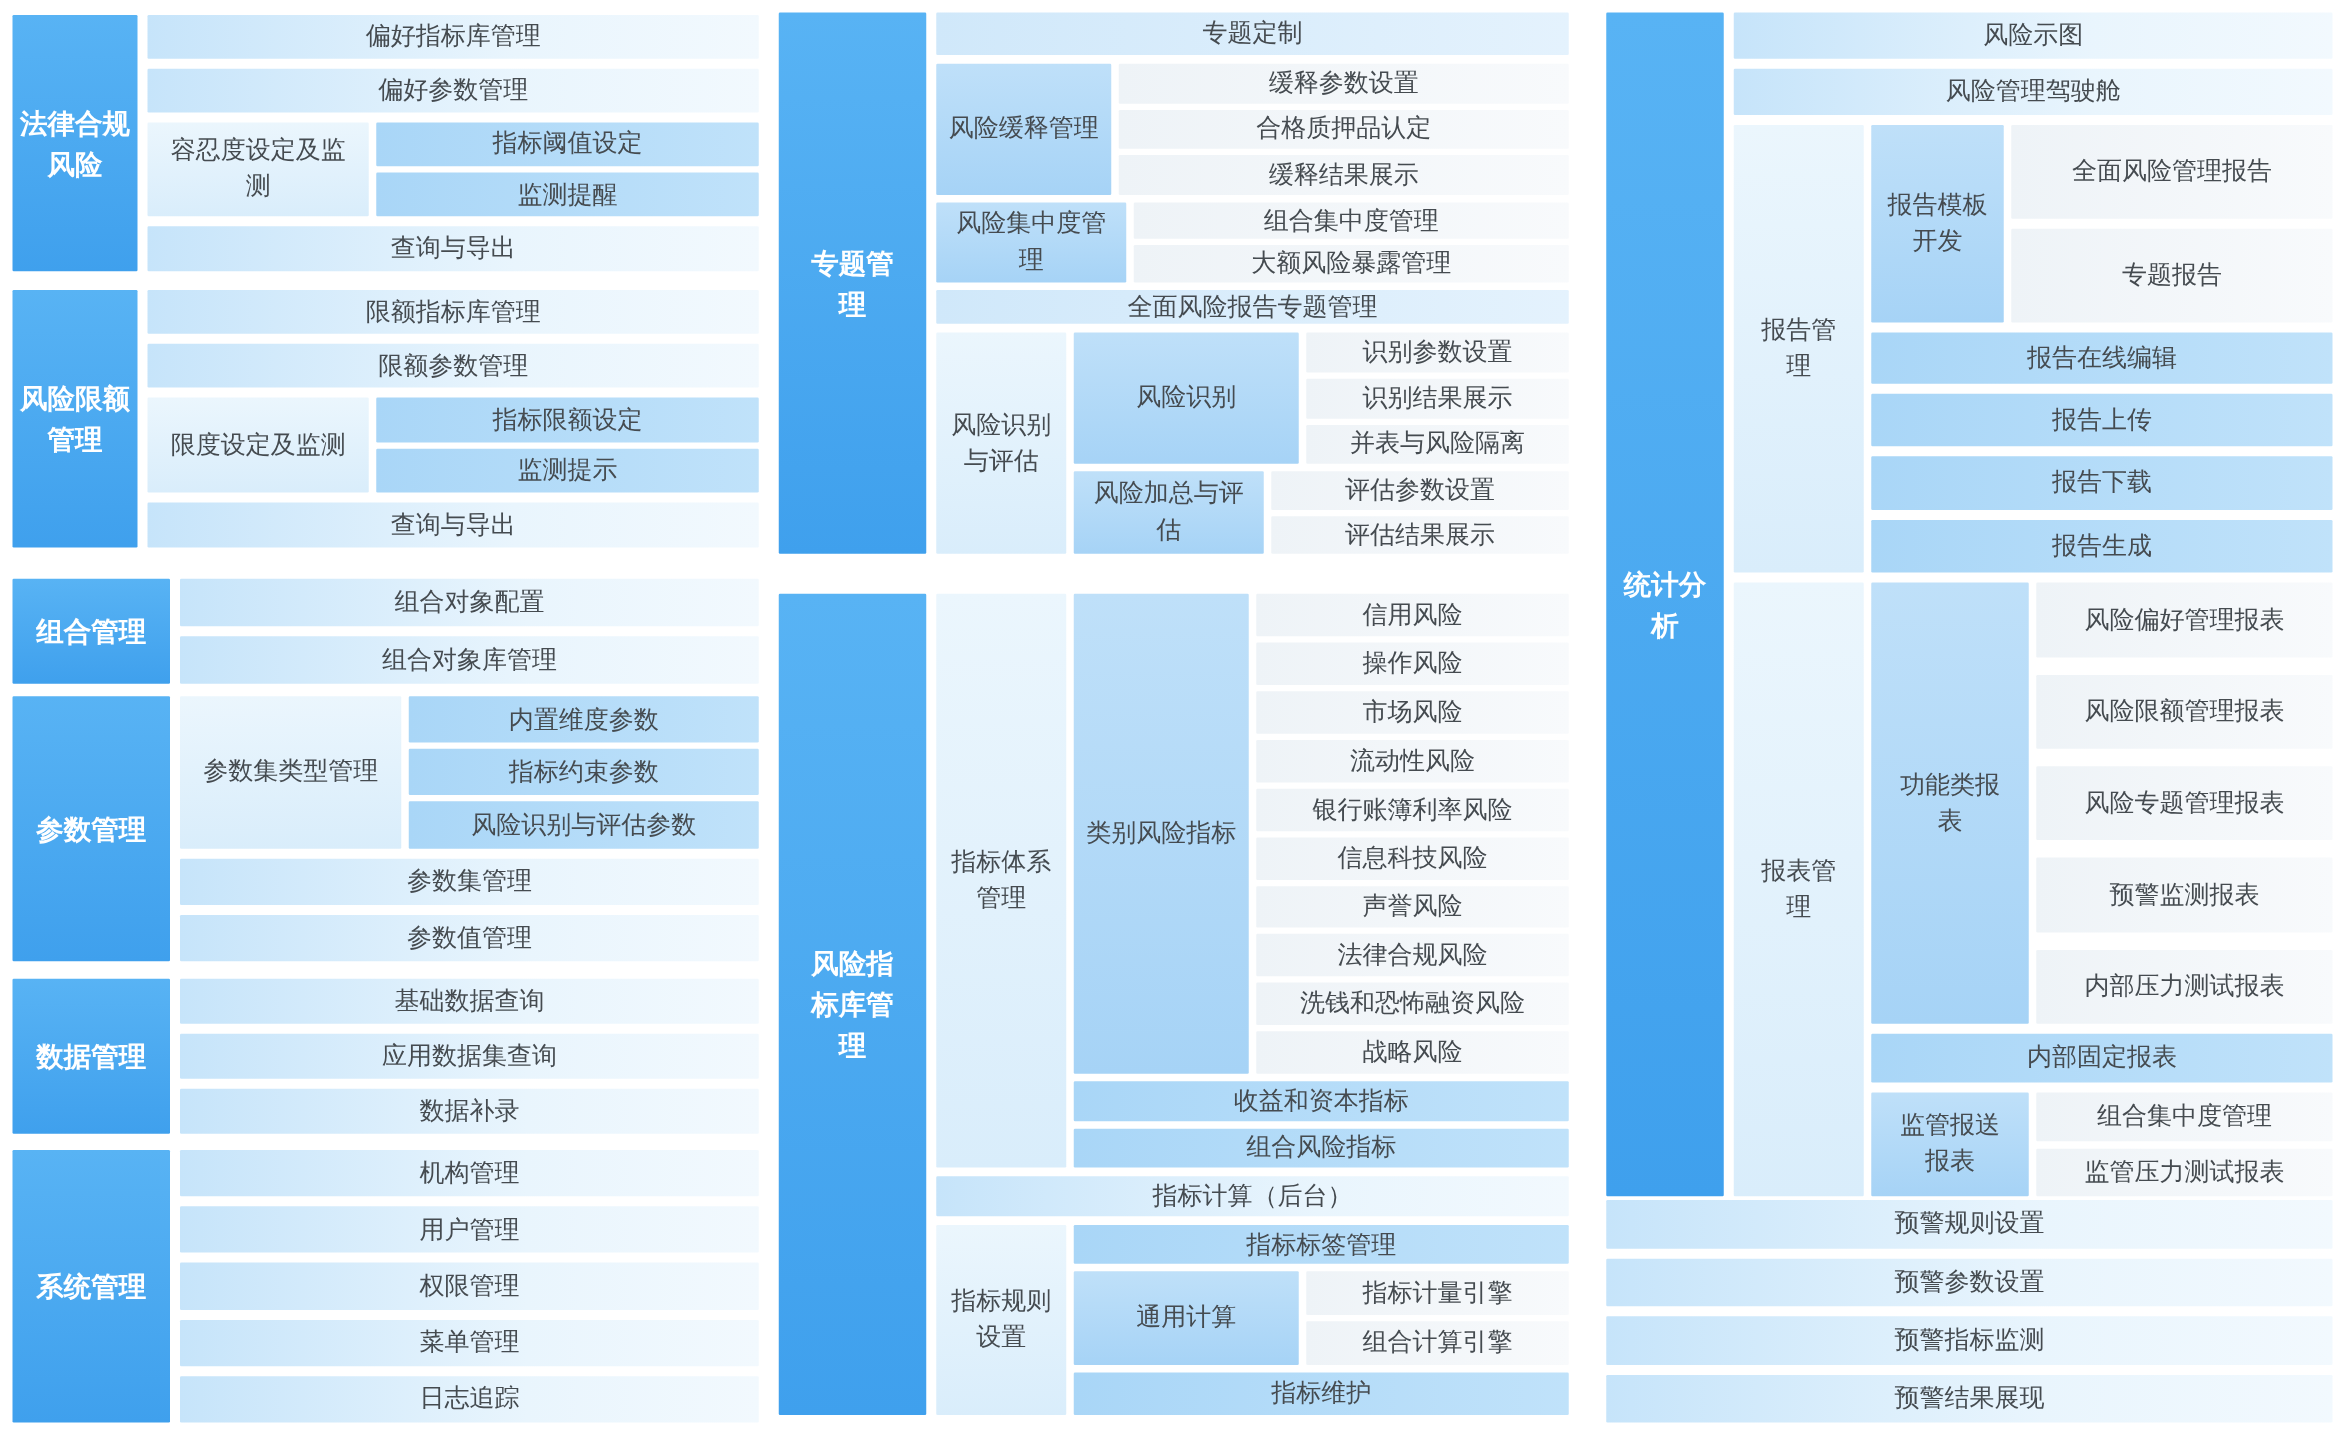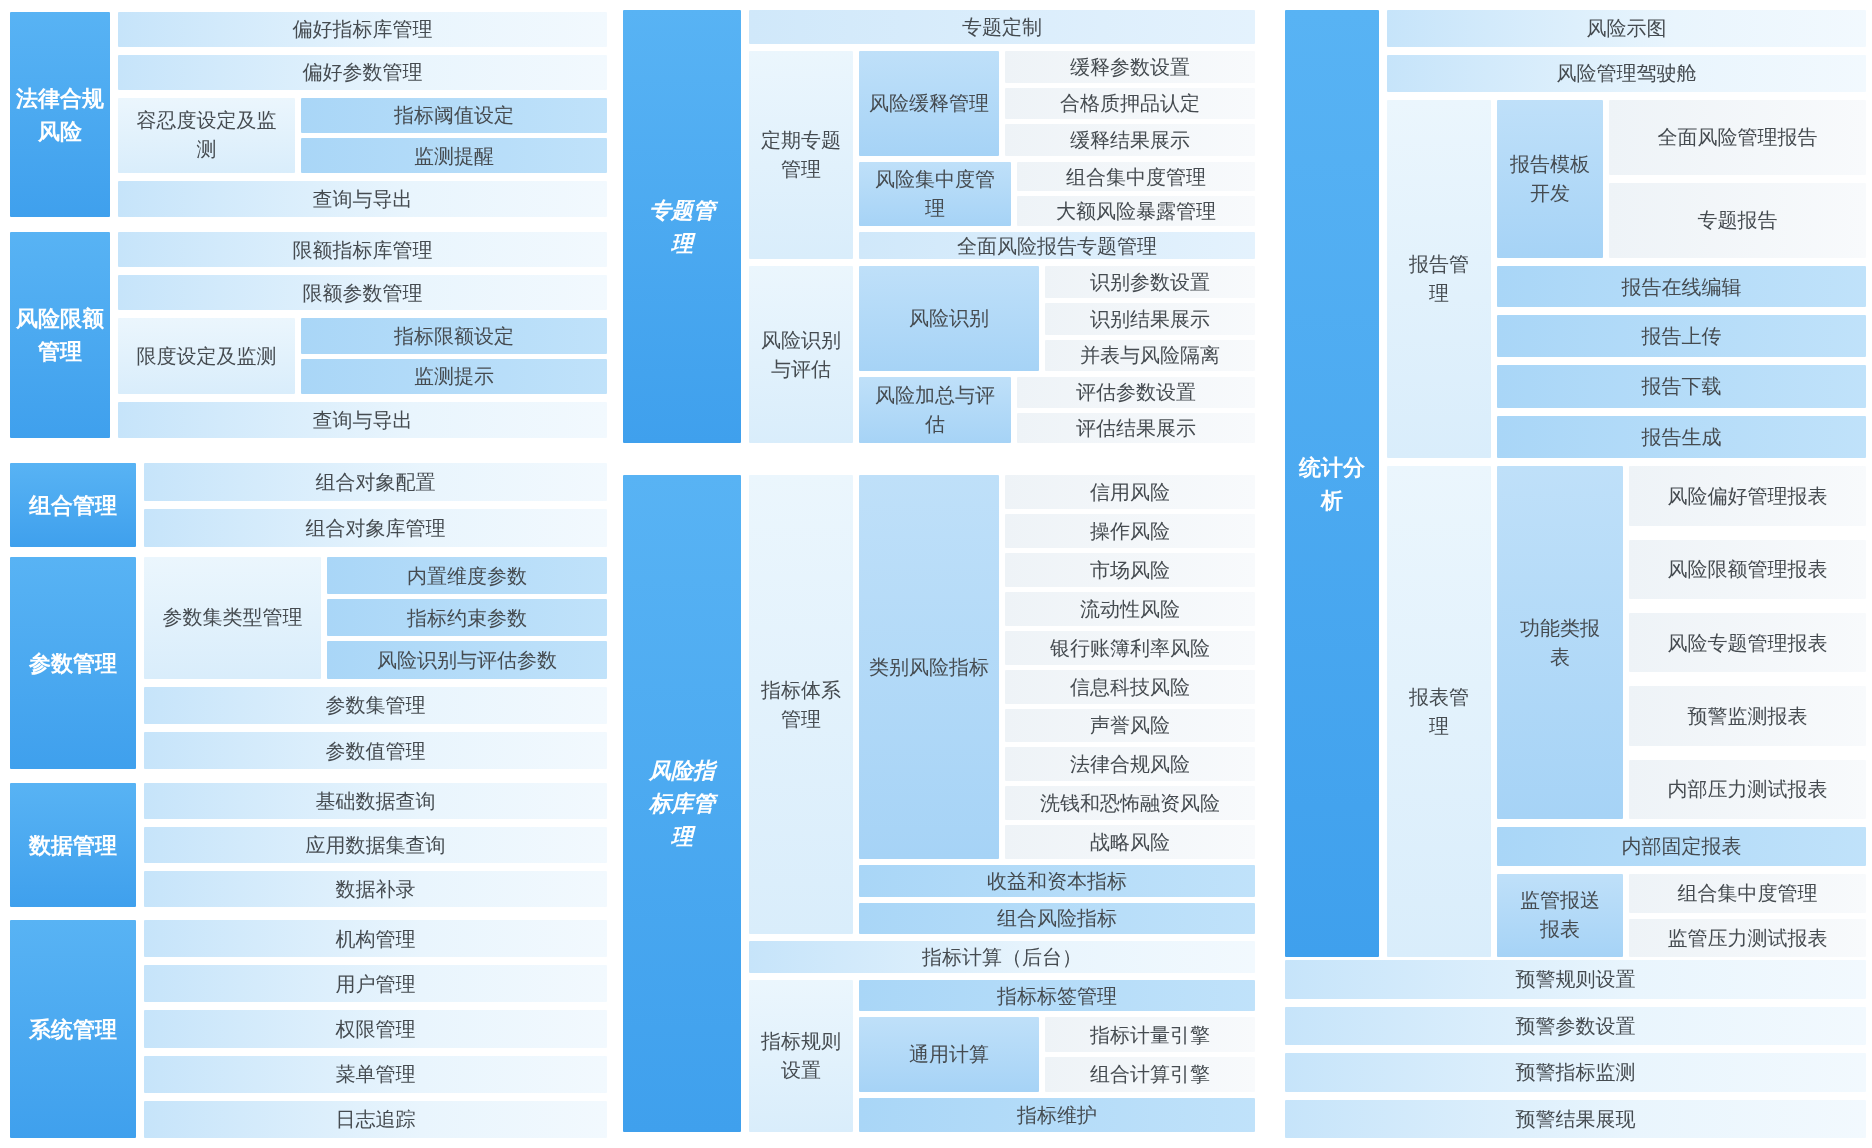--- a/index.html
+++ b/index.html
@@ -6,21 +6,21 @@
   body{font-family:"Liberation Sans", sans-serif;color:#454b50;}
   .canvas{position:relative;width:1872px;height:1148px;background:#ffffff;overflow:hidden;}
   .group{position:absolute;display:flex;gap:8px;}
   .bar{flex:0 0 88px;display:flex;align-items:center;justify-content:center;text-align:center;
        background:linear-gradient(180deg,#58b3f4,#3fa0ed);color:#fff;font-weight:700;
        font-size:22px;line-height:1.5;border-radius:1px;}
   .bar-m{flex-basis:84px;}
   .bar-r{flex-basis:72px;}
   .pad3{padding:0 6px;}
   .pad2{padding:0 19px;}
-  .pad2m{padding:16px 17px;font-style:italic;}
+  .pad2m{padding:16px 17px;}
   .pad2r{padding:0 11px;}
   .pad3r{padding:0 3px;font-size:21px;}
   .content{flex:1;display:flex;flex-direction:column;gap:8px;min-width:0;}
   .row{display:flex;align-items:center;justify-content:center;text-align:center;
        font-size:20px;line-height:1.3;border-radius:1px;}
   .light{background:linear-gradient(90deg,#c6e4fa,#e9f5fd 60%,#f2f9fe);}
   .medium{background:linear-gradient(90deg,#a9d6f7,#c0e2fa);}
   .leaf{background:linear-gradient(90deg,#eef3f7,#f8fafc);}
   .span-pale{background:linear-gradient(90deg,#d0e8fa,#e4f2fd);}
   .cell{display:flex;align-items:center;justify-content:center;text-align:center;
@@ -114,21 +114,20 @@
       <div class="row light" style="flex:1">菜单管理</div>
       <div class="row light" style="flex:1">日志追踪</div>
     </div>
   </div>
 
   <div class="group" style="left:623px;top:10px;width:632px;height:433px;">
     <div class="bar bar-m pad2m">专题管理</div>
     <div class="content" style="gap:7px">
       <div class="row span-pale" style="flex:34">专题定制</div>
       <div class="block" style="flex:208">
-        <div class="cell cellbg" style="width:92px;padding:0 6px">定期专题管理</div>
         <div class="bcol">
           <div class="block" style="flex:109">
             <div class="cell sub" style="width:120px">风险缓释管理</div>
             <div class="stack">
               <div class="row leaf" style="flex:1">缓释参数设置</div>
               <div class="row leaf" style="flex:1">合格质押品认定</div>
               <div class="row leaf" style="flex:1">缓释结果展示</div>
             </div>
           </div>
           <div class="block" style="flex:67">

